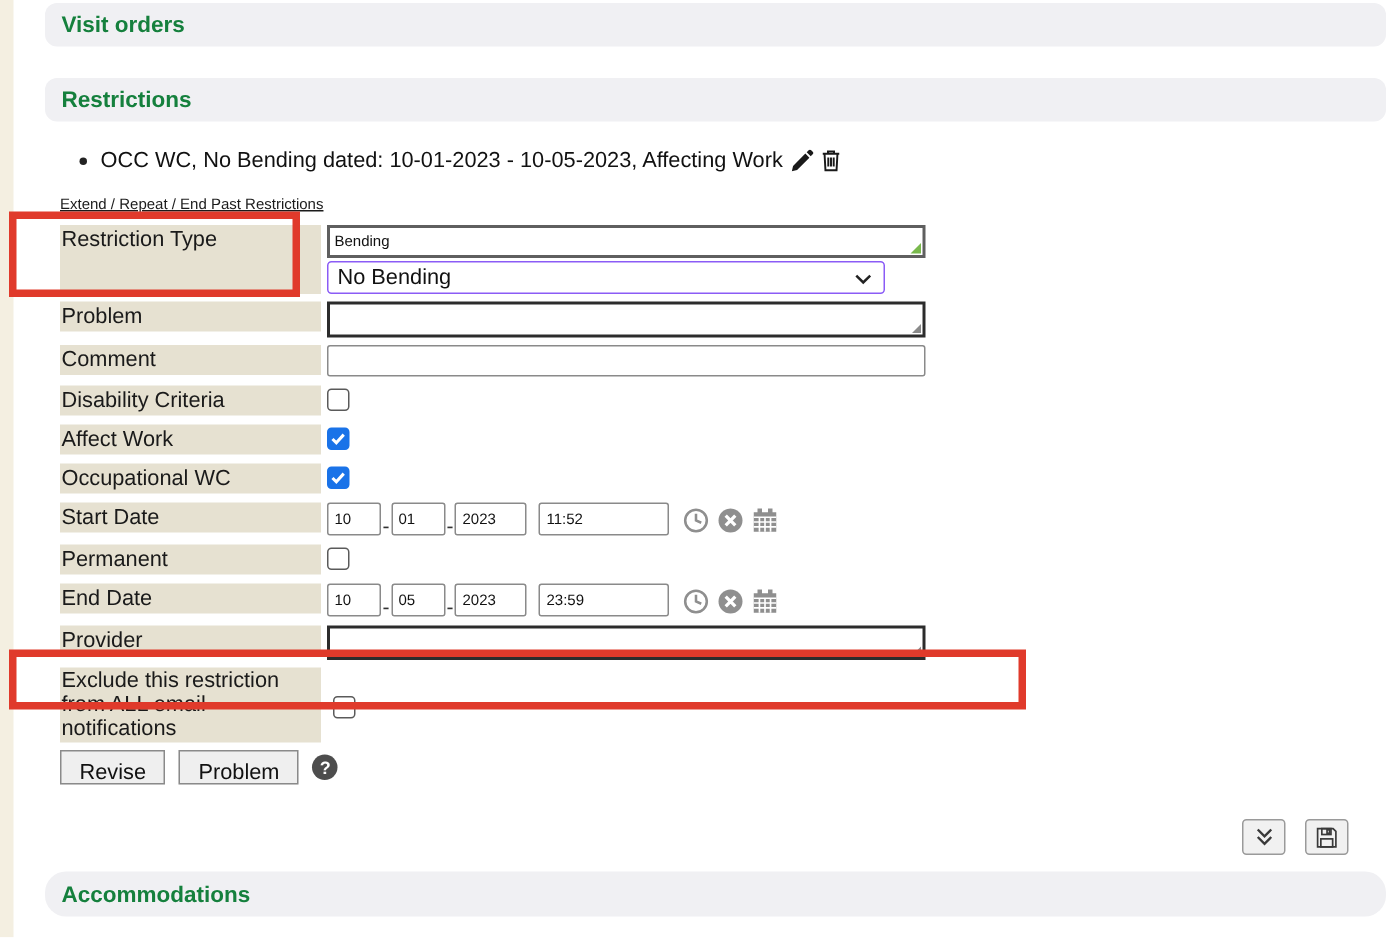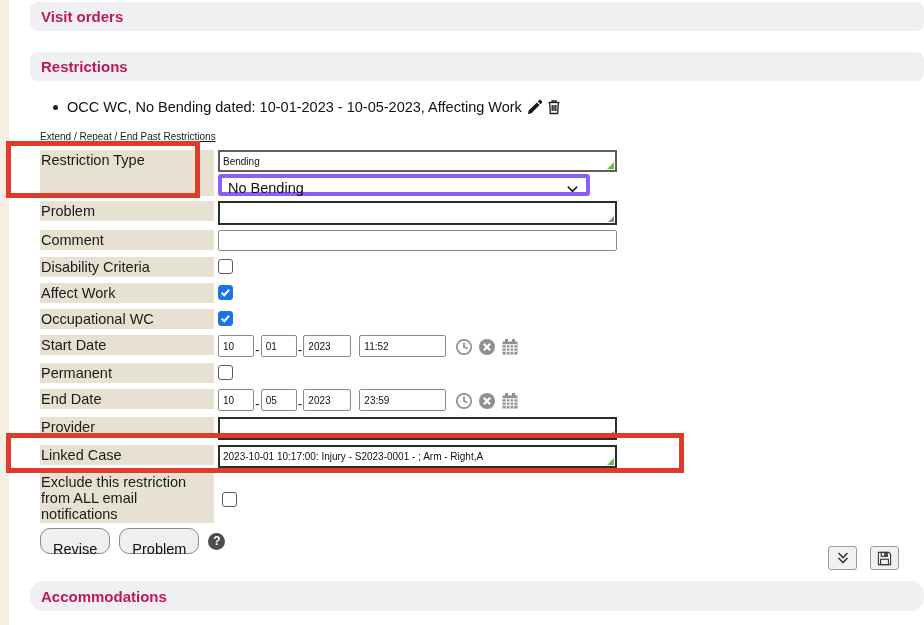--- a/index.html
+++ b/index.html
@@ -4,21 +4,21 @@
 <style>
   * { margin:0; padding:0; box-sizing:border-box; }
   html,body { background:#fff; }
   body { font-family:"Liberation Sans","DejaVu Sans",sans-serif; color:#111; }
   #screen { position:relative; width:924px; height:625px; background:#fff; overflow:hidden; }
 
   .left-strip { position:absolute; left:0; top:0; width:9px; height:625px; background:#f4efe1; }
 
   .section-bar { position:absolute; left:30px; width:894px; height:29px; background:#f0f0f3;
     border-radius:8px; display:flex; align-items:center; padding-left:11px;
-    font-weight:bold; font-size:15px; color:#be185d; }
+    font-weight:bold; font-size:15px; color:#15803d; }
   #bar-visit { top:2px; }
   #bar-restrictions { top:52px; }
   #bar-accommodations { top:581px; height:30px;border-radius:14px; }
 
   .bullet-row { position:absolute; left:53px; top:99px; display:flex; align-items:center; font-size:14.5px; }
   .bullet-dot { width:5px; height:5px; background:#222; border-radius:50%; margin-right:9px; }
   .bullet-row .txt { margin-right:2px; }
   .inline-icon { display:inline-flex; align-items:center; margin-left:3px; cursor:pointer; }
 
   .extend-link { position:absolute; left:40px; top:131px; font-size:10px; color:#1b1b1b;
@@ -33,21 +33,21 @@
   .fctl { display:flex; align-items:flex-start; }
 
   .box-ta { position:relative; width:399px; height:22px; background:#fff; border:2px solid #5f5f5f;
     font-size:10px; padding:0 3px; line-height:19px; overflow:hidden; white-space:nowrap; }
   .box-ta.green-resize::after { content:""; position:absolute; right:1px; bottom:1px; width:0; height:0;
     border-left:7px solid transparent; border-bottom:7px solid #79b94c; }
   .box-ta.dark { border:2px solid #2c2c2c; height:24px; }
   .box-ta.dark.gray-resize::after { content:""; position:absolute; right:1px; bottom:1px; width:0; height:0;
     border-left:6px solid transparent; border-bottom:6px solid #8a8a8a; }
 
-  .selectbox { position:relative; width:372px; height:22px; border:4px solid #8b5cf6; border-radius:3px;
+  .selectbox { position:relative; width:372px; height:22px; border:1px solid #8b5cf6; border-radius:3px;
     background:#fff; font-size:14.5px; line-height:20px; padding:0 24px 0 6px; margin-top:2px;
     cursor:pointer; }
   .selectbox svg { position:absolute; right:7px; top:5px; }
 
   .text-input { width:399px; height:21px; border:1px solid #8a8a8a; border-radius:2px; font-size:14.5px;
     padding:0 4px; font-family:inherit; color:#111; background:#fff; }
 
   .cb { width:15px; height:15px; border:1.5px solid #5a5a5a; border-radius:3px; background:#fff;
     display:inline-flex; align-items:center; justify-content:center; margin-top:2px; cursor:pointer; }
   .cb.checked { background:#1a73e8; border-color:#1a73e8; }
@@ -59,21 +59,21 @@
   .d-yy { width:48px; }
   .d-time { width:87px; margin-left:8px; }
   .d-sep { align-self:flex-end; font-size:14px; color:#333; margin:0 1px; line-height:14px; }
   .date-icons { display:flex; align-items:center; gap:5px; margin-left:9px; margin-top:2px; }
   .date-icons .ic { cursor:pointer; display:inline-flex; }
 
   .exclude-row .cb { align-self:center; margin-left:4px; }
   .flabel.exclude { height:50px; padding-top:1px; }
 
   .btn-row { display:flex; align-items:center; margin-top:3px; }
-  .btn { height:23px; background:#efefef; border:1px solid #8a8a8a; border-radius:10px; padding:12px 12px;
+  .btn { height:23px; background:#efefef; border:1px solid #8a8a8a; border-radius:0; padding:6px 12px;
     font-size:14.5px; font-family:inherit; color:#111; cursor:pointer; margin-right:9px; }
   .help-circle { width:17px; height:17px; background:#4d4d4d; color:#fff; border-radius:50%;
     display:inline-flex; align-items:center; justify-content:center; font-size:12px; font-weight:bold;
     cursor:pointer; }
 
   .float-btns { position:absolute; left:828px; top:546px; display:flex; gap:13px; }
   .sq-btn { width:29px; height:24px; background:#f1f1f1; border:1px solid #9a9a9a; border-radius:3px;
     display:flex; align-items:center; justify-content:center; cursor:pointer; }
 
   .hl { position:absolute; border:5px solid #e03a2b; pointer-events:none; z-index:5; }
@@ -249,24 +249,20 @@
           </span>
         </span>
       </div>
     </div>
 
     <div class="frow" style="height:23px">
       <div class="flabel">Provider</div>
       <div class="box-ta dark gray-resize" style="height:23px"></div>
     </div>
 
-    <div class="frow" style="height:23px">
-      <div class="flabel">Linked Case</div>
-      <div class="box-ta dark green-resize" style="height:23px">2023-10-01 10:17:00: Injury - S2023-0001 - ; Arm - Right,A</div>
-    </div>
 
     <div class="frow exclude-row" style="height:50px">
       <div class="flabel exclude">Exclude this restriction from ALL email notifications</div>
       <span class="cb"></span>
     </div>
 
     <div class="btn-row">
       <button class="btn">Revise</button>
       <button class="btn">Problem</button>
       <span class="help-circle">?</span>

